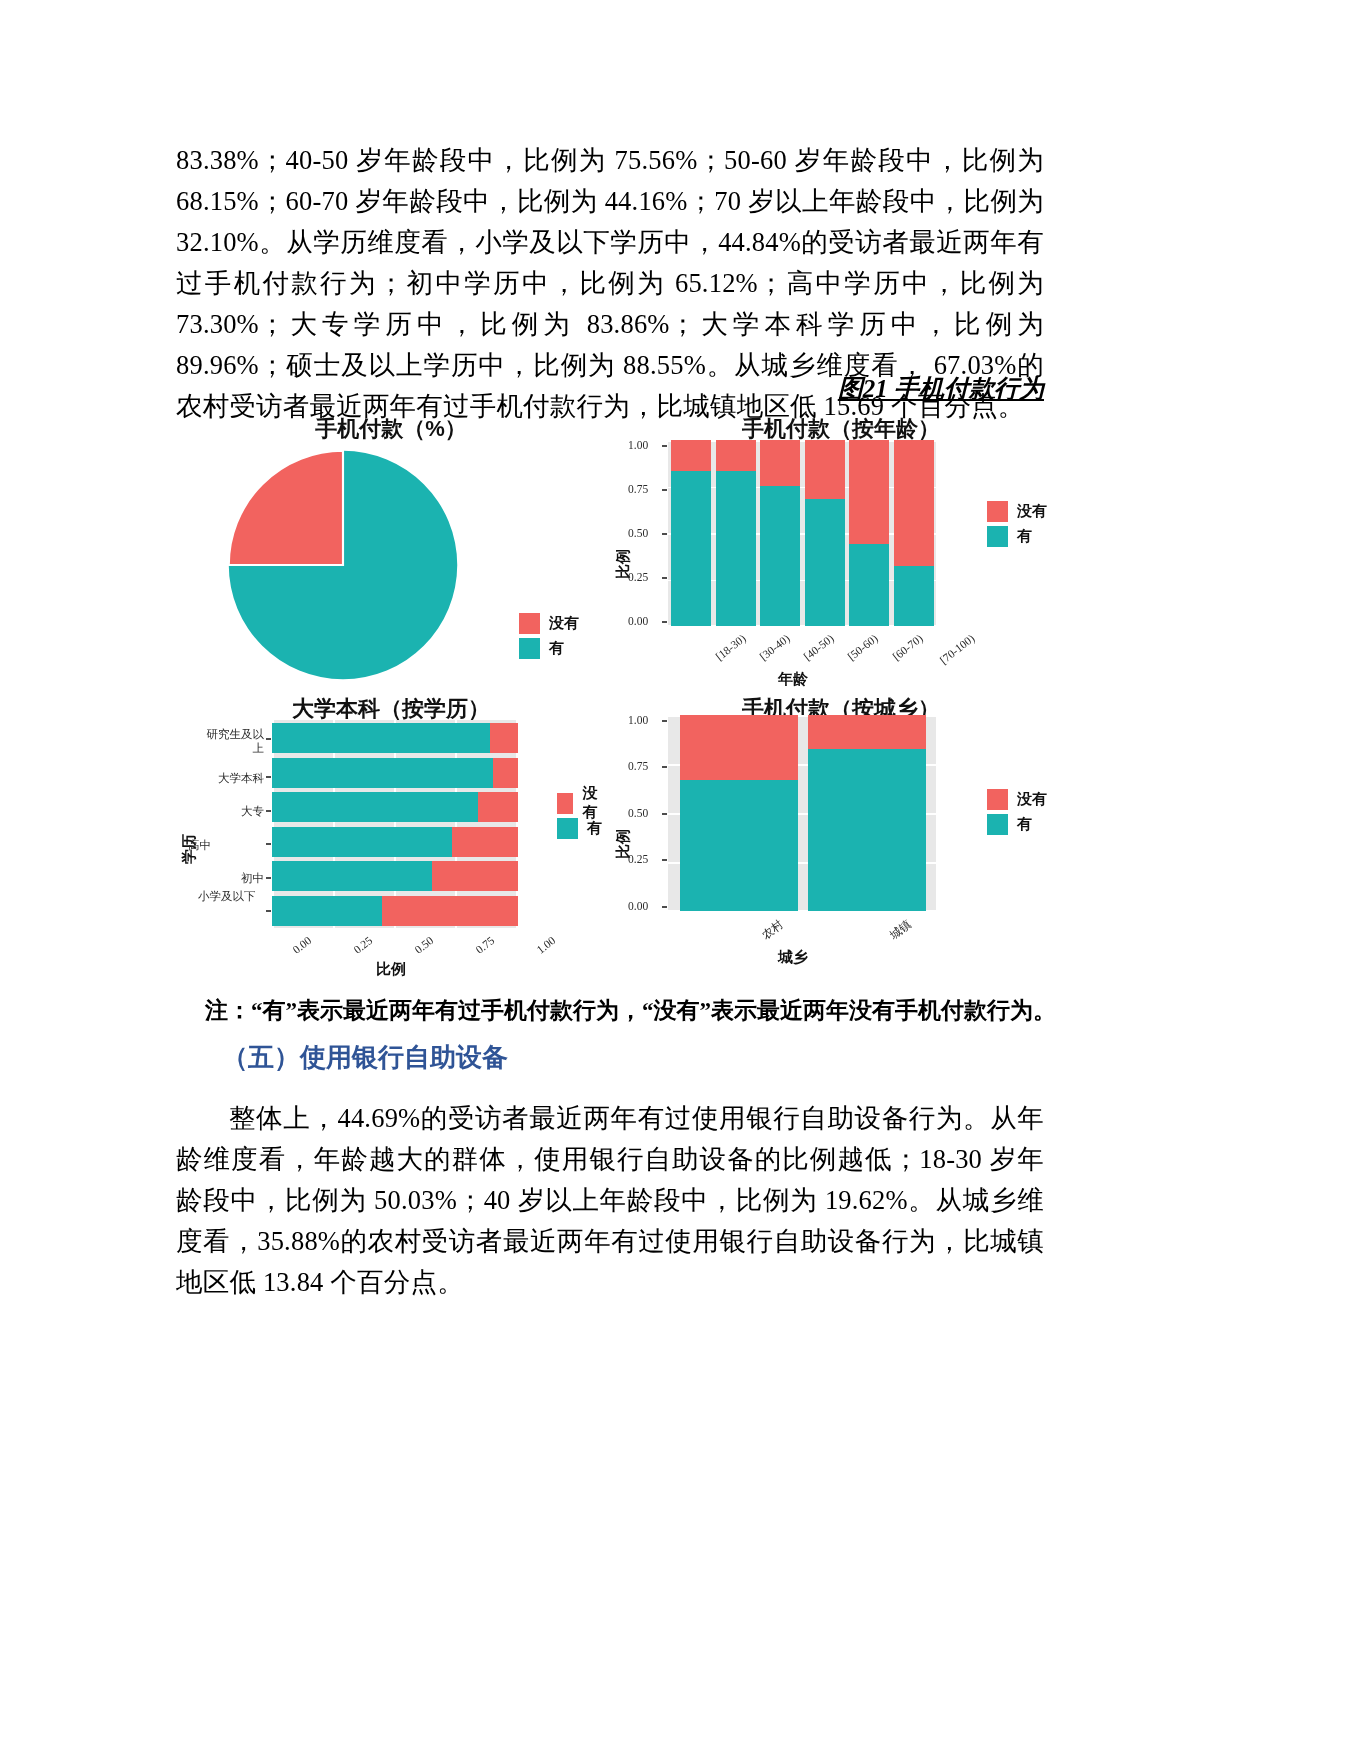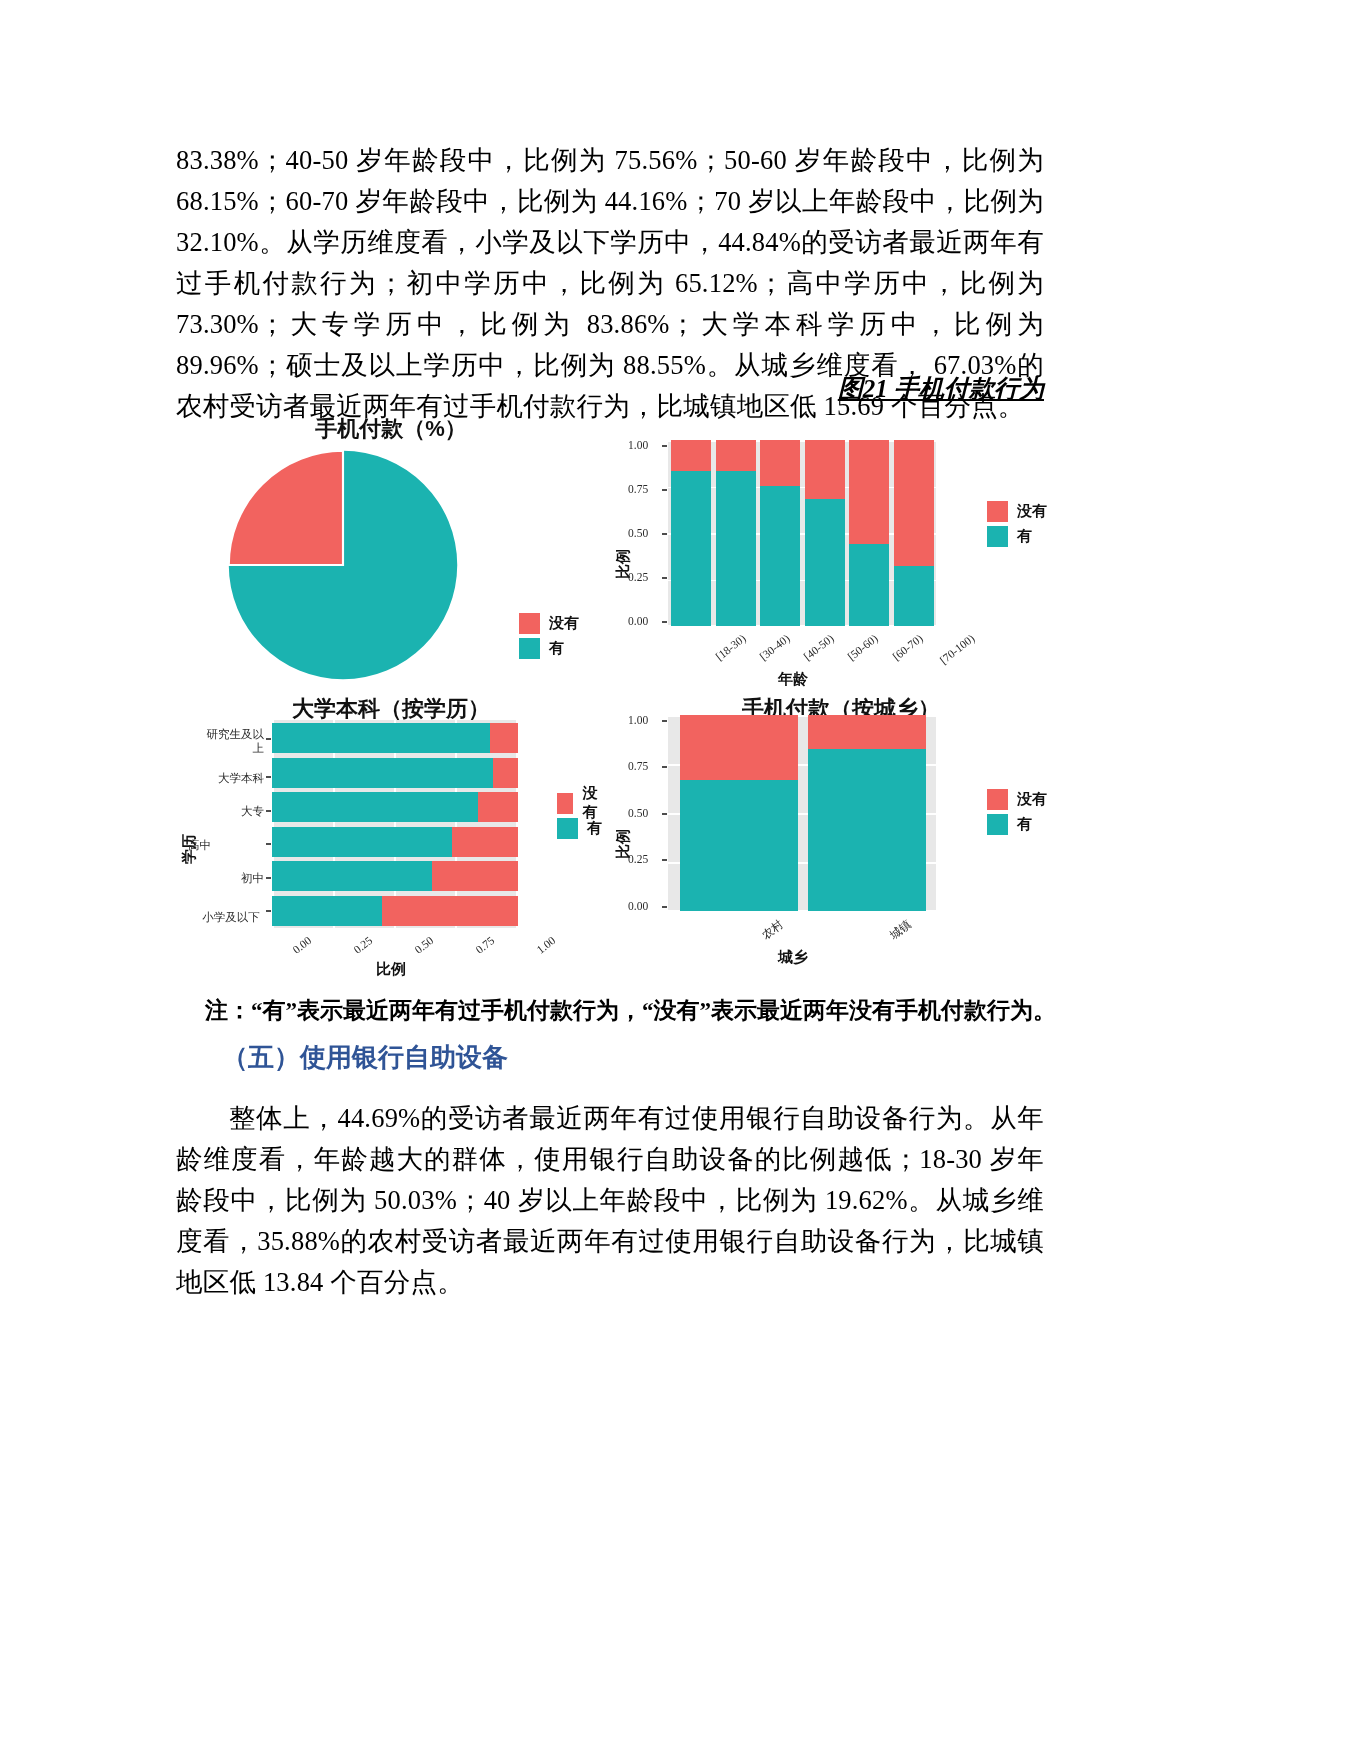--- a/index.html
+++ b/index.html
@@ -121,20 +121,21 @@
           <span class="legend-label">没有</span>
         </div>
         <div class="legend-row">
           <span class="legend-swatch" style="background:#1BB3B0"></span>
           <span class="legend-label">有</span>
         </div>
       </div>
     </div>
 
     <div class="panel" style="left:430px; top:6px; width:470px; height:280px;">
+      <div class="panel-title">手机付款（按年龄）</div>
 
       <div class="axis-title vert" style="left:8px; top:165px;">比例</div>
 
       <div class="axis-lab" style="left:22px; top:201px;">0.00</div>
       <div class="axis-lab" style="left:22px; top:157px;">0.25</div>
       <div class="axis-lab" style="left:22px; top:113px;">0.50</div>
       <div class="axis-lab" style="left:22px; top:69px;">0.75</div>
       <div class="axis-lab" style="left:22px; top:25px;">1.00</div>
 
       <div class="tick-mark" style="left:56px; top:207px; width:5px; height:1.5px;"></div>
@@ -200,21 +201,21 @@
     <div class="panel" style="left:0px; top:286px; width:430px; height:290px;">
       <div class="panel-title">大学本科（按学历）</div>
 
       <div class="axis-title vert" style="left:4px; top:170px;">学历</div>
 
       <div class="axis-lab" style="left:22px; top:33px; width:66px; text-align:right; line-height:14px; white-space:normal;">研究生及以上</div>
       <div class="axis-lab" style="left:12px; top:77px; width:76px; text-align:right;">大学本科</div>
       <div class="axis-lab" style="left:12px; top:110px; width:76px; text-align:right;">大专</div>
       <div class="axis-lab" style="left:12px; top:144px; width:76px; text-align:left;">高中</div>
       <div class="axis-lab" style="left:12px; top:177px; width:76px; text-align:right;">初中</div>
-      <div class="axis-lab" style="left:22px; top:216px; width:66px; text-align:center; line-height:14px; white-space:normal;">小学及以下</div>
+      <div class="axis-lab" style="left:22px; top:195px; width:66px; text-align:left; line-height:14px; white-space:normal;">小学及以下</div>
 
       <div class="tick-mark" style="left:90px; top:44px; width:5px; height:1.5px;"></div>
       <div class="tick-mark" style="left:90px; top:82px; width:5px; height:1.5px;"></div>
       <div class="tick-mark" style="left:90px; top:116px; width:5px; height:1.5px;"></div>
       <div class="tick-mark" style="left:90px; top:149px; width:5px; height:1.5px;"></div>
       <div class="tick-mark" style="left:90px; top:183px; width:5px; height:1.5px;"></div>
       <div class="tick-mark" style="left:90px; top:216px; width:5px; height:1.5px;"></div>
 
       <div class="plot-area" style="left:96px; top:26px; width:246px; height:208px;">
         <div class="gridline v" style="left:0px;"></div>

